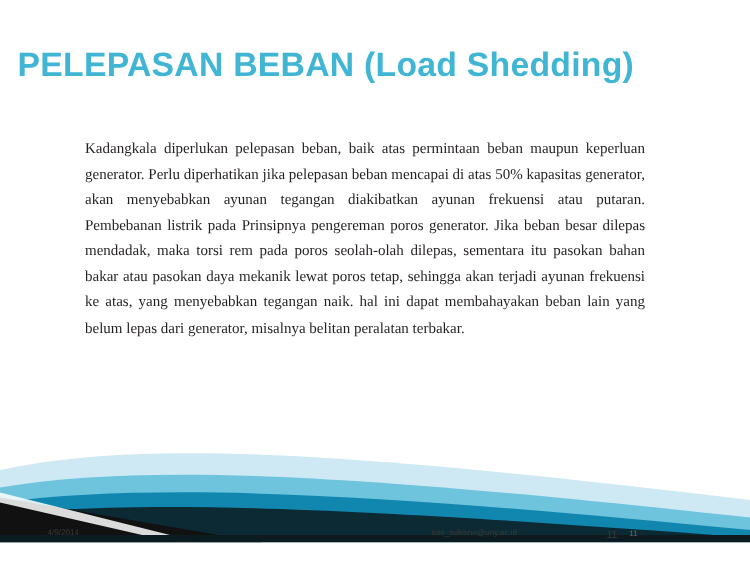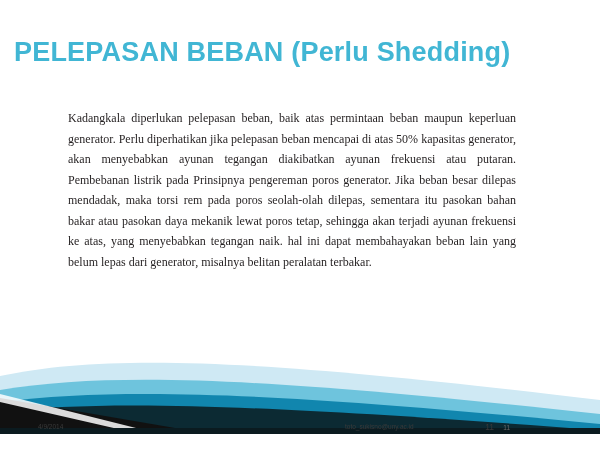--- a/index.html
+++ b/index.html
@@ -107,21 +107,21 @@
     color: #6a6a6a;
     font-family: "Liberation Sans", sans-serif;
   }
 </style>
 </head>
 <body>
 
 <div class="slide">
   <div class="slide-inner">
 
-    <div class="title">PELEPASAN BEBAN (Perlu Shedding)</div>
+    <div class="title">PELEPASAN BEBAN (Load Shedding)</div>
 
     <div class="body-text">Kadangkala diperlukan pelepasan beban, baik atas permintaan beban maupun keperluan generator. Perlu diperhatikan jika pelepasan beban mencapai di atas 50% kapasitas generator, akan menyebabkan ayunan tegangan diakibatkan ayunan frekuensi atau putaran. Pembebanan listrik pada Prinsipnya pengereman poros generator. Jika beban besar dilepas mendadak, maka torsi rem pada poros seolah-olah dilepas, sementara itu pasokan bahan bakar  atau pasokan daya mekanik lewat poros tetap, sehingga akan terjadi ayunan frekuensi ke atas, yang menyebabkan tegangan naik. hal ini dapat membahayakan beban lain yang belum lepas dari generator, misalnya belitan peralatan terbakar.</div>
 
     <div class="deco">
       <svg width="600" height="92" viewBox="0 0 600 92" xmlns="http://www.w3.org/2000/svg">
 
         <path d="M0,34 C120,8 300,22 600,58 L600,92 L0,92 Z" fill="#cfe9f4"></path>
 
         <path d="M0,48 C130,26 320,42 600,72 L600,92 L0,92 Z" fill="#6ec4dd"></path>
 

